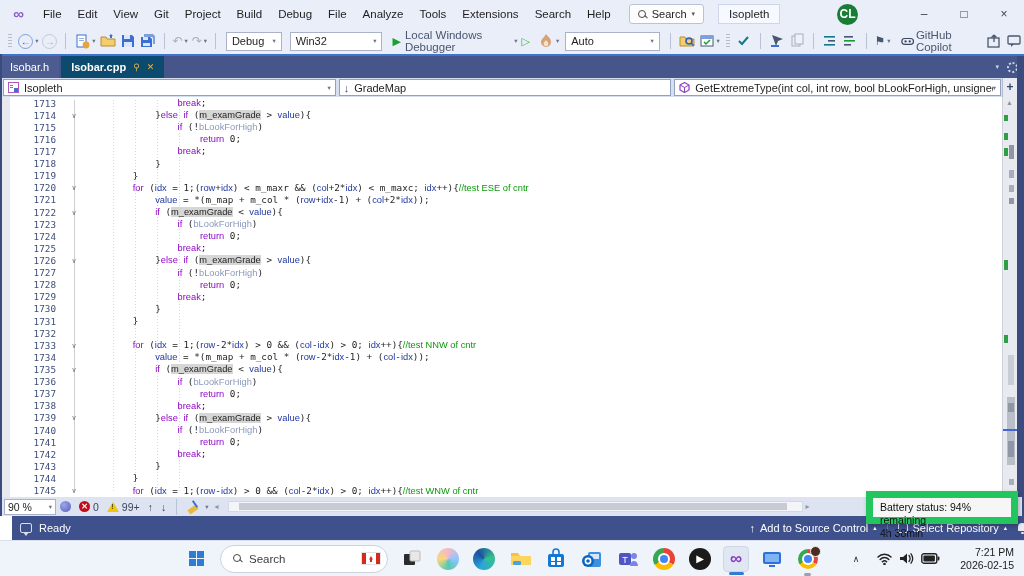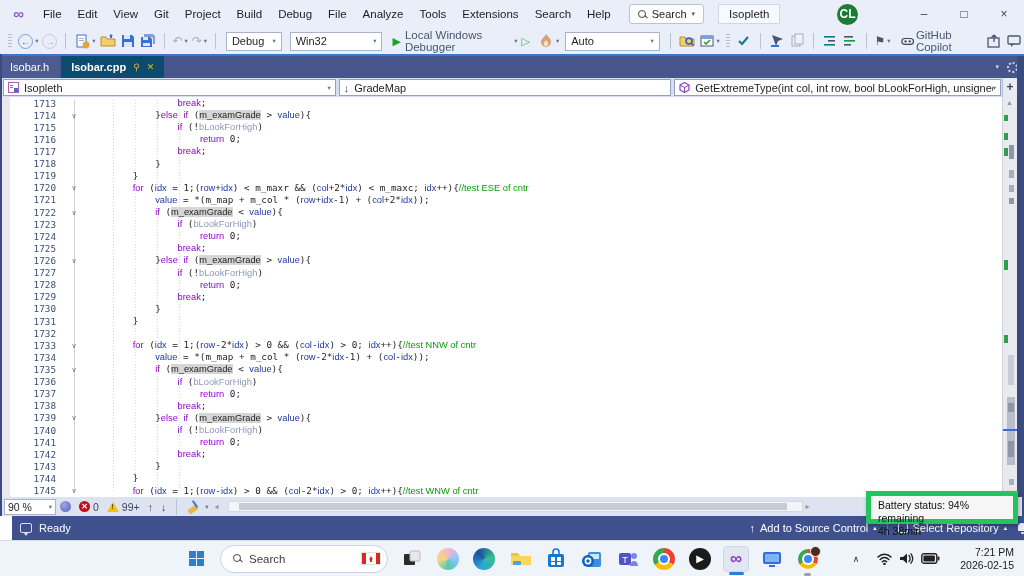--- a/index.html
+++ b/index.html
@@ -105,21 +105,21 @@
   #status-right{margin-left:auto;display:flex;align-items:center;gap:10px;margin-right:8px;}
   .st-item{display:flex;align-items:center;gap:5px;}
   .st-caret{font-size:6.5px;}
   .repoicon{width:10px;height:10px;border:1.2px solid #d8deee;border-radius:2px;}
   .bell{position:relative;width:11px;height:11px;}
   .bell::before{content:"";position:absolute;left:1px;top:0;width:8px;height:8px;border-radius:5px 5px 1px 1px;background:#e8ecf7;}
   .bell::after{content:"";position:absolute;left:4px;top:9px;width:3px;height:2px;border-radius:2px;background:#e8ecf7;}
   .badge{position:absolute;right:-4px;top:-3px;width:8px;height:8px;border-radius:50%;background:#d92b2b;border:1px solid #3f518c;}
 
   
-  #tooltip{position:absolute;left:866px;top:491px;width:152px;height:33px;background:#f6f6f6;border:5px solid #22c55e;box-shadow:1px 2px 4px rgba(0,0,0,.25);padding:3px 7px;font-size:10.5px;color:#111;line-height:13px;z-index:50;}
+  #tooltip{position:absolute;left:866px;top:491px;width:152px;height:33px;background:#f6f6f6;border:7px solid #22c55e;box-shadow:1px 2px 4px rgba(0,0,0,.25);padding:3px 7px;font-size:10.5px;color:#111;line-height:13px;z-index:50;}
 
   
   #taskbar{position:absolute;left:0;top:540px;width:1024px;height:36px;background:#eff3fa;border-top:1px solid #d9deea;display:flex;align-items:center;}
   .tkicon{width:26px;height:26px;margin:0 5px;border-radius:4px;display:flex;align-items:center;justify-content:center;position:relative;flex:none;}
   .tkicon.active{background:#e0e6f2;border:1px solid #cfd6e6;}
   .runbar{position:absolute;bottom:-4px;left:5px;width:15px;height:3px;border-radius:2px;background:#2d7dd2;}
   .rundot{position:absolute;bottom:-4px;left:9px;width:7px;height:3px;border-radius:2px;background:#9aa2b2;}
   #tk-search{display:flex;align-items:center;gap:7px;width:168px;height:28px;background:#fff;border:1px solid #ccd2e0;border-radius:14px;padding:0 6px 0 12px;margin:0 6px;}
   #tk-search span{color:#3c3c3c;font-size:11.5px;}
   .flag{width:20px;height:13px;margin-left:auto;display:flex;border:1px solid #e3e3e3;}

